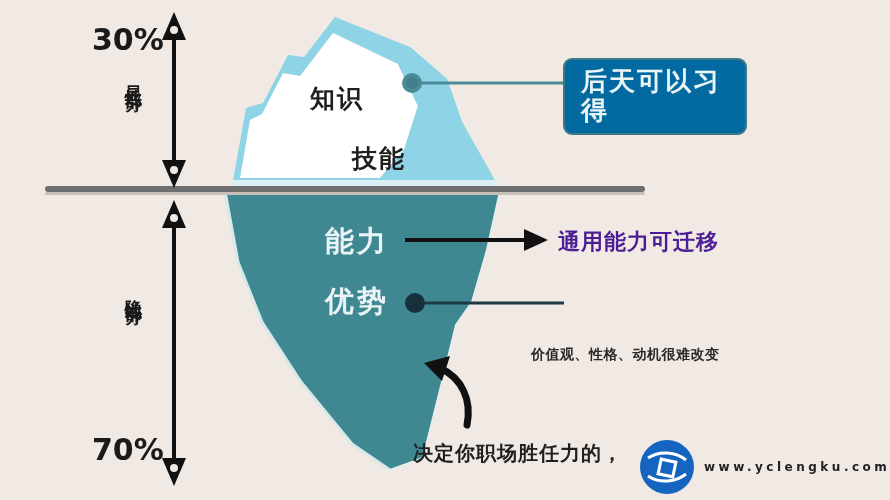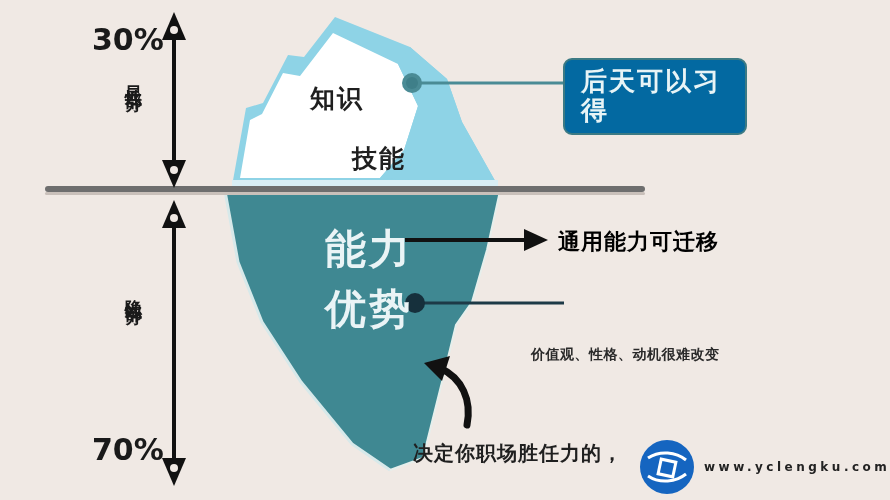--- a/index.html
+++ b/index.html
@@ -31,40 +31,40 @@
     writing-mode:vertical-rl; text-orientation:upright;
     letter-spacing:3px; line-height:1;
   }
 
   
   .ice-dark {
     font-size:25px; font-weight:bold; color:#1f1f1f;
     letter-spacing:2px;
   }
   .ice-light {
-    font-size:41px; font-weight:bold; color:#eaf4f6;
+    font-size:29px; font-weight:bold; color:#eaf4f6;
     letter-spacing:3px;
   }
 
   
   .pill {
     position:absolute;
     background:#0369a1;
     border:2px solid #3c7a84;
     border-radius:9px;
     padding:7px 16px 9px 16px;
     font-size:26px; font-weight:bold;
     color:#e8f4f6;
     letter-spacing:2px;
     line-height:1.1;
   }
 
   
   .plain-big {
-    font-size:22px; font-weight:bold; color:#000000;
+    font-size:22px; font-weight:bold; color:#4c1d95;
     letter-spacing:1px;
   }
   .plain-mid {
     font-size:14px; font-weight:bold; color:#2a2a2a;
     letter-spacing:0.5px;
   }
   .plain-bot {
     font-size:20px; font-weight:bold; color:#1f1f1f;
     letter-spacing:1px;
   }

